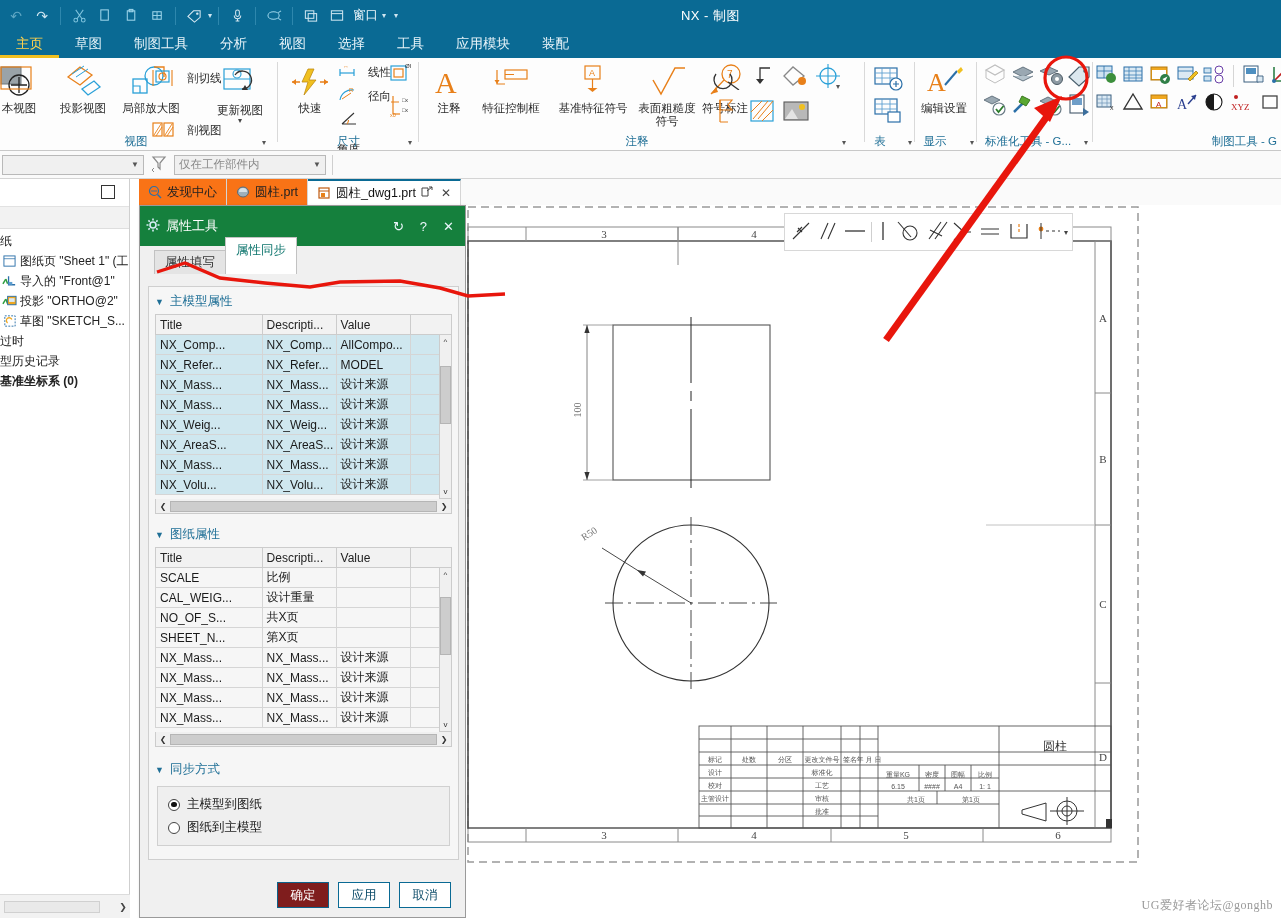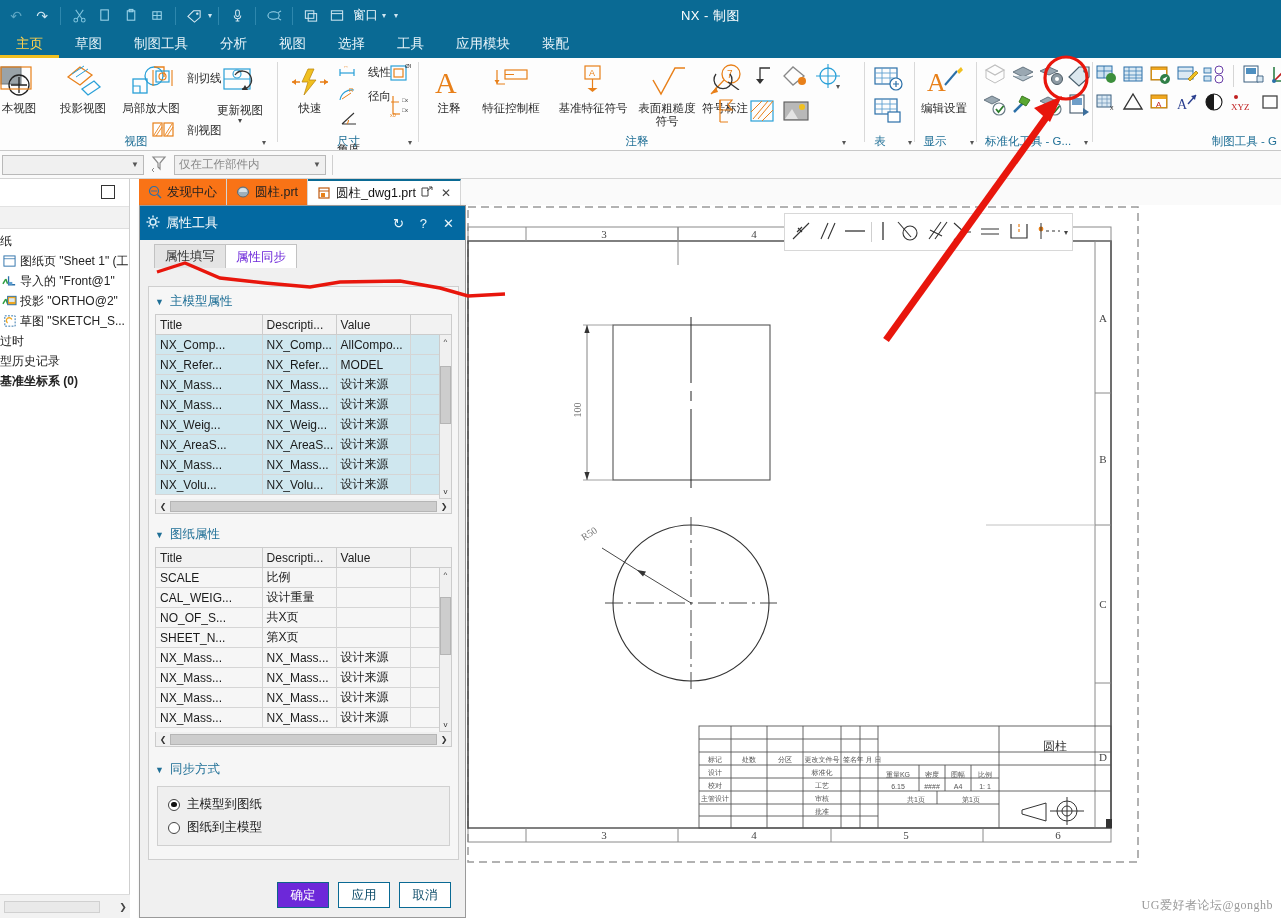--- a/index.html
+++ b/index.html
@@ -111,33 +111,33 @@
   .ftab .x { font-size:12px; color:#444; margin-left:3px; }
   .ftab .tic { width:14px; height:14px; display:flex; align-items:center; justify-content:center; }
 
   
   .dialog {
     position:absolute; left:139px; top:205px; width:327px; height:713px;
     background:#f0f0f0; border:1px solid #9a9a9a;
     box-shadow:1px 1px 3px rgba(0,0,0,.18);
   }
   .dlg-title {
-    height:34px; background:#0369a1; color:#fff;
+    height:40px; background:#15803d; color:#fff;
     display:flex; align-items:center; padding:0 6px; font-size:13px; gap:6px;
   }
   .dlg-title .gear { font-size:13px; color:#cfe9f4; }
   .dlg-title .tt { flex:1; }
   .dlg-title .tbtn { font-size:13px; color:#eaf6fb; padding:0 5px; cursor:default; }
   .dlg-tabs { display:flex; align-items:flex-end; height:28px; padding-left:14px; background:#f0f0f0;font-family:Liberation Mono, monospace; }
   .dtab {
     height:24px; padding:0 10px; font-size:12.5px; line-height:24px;
     background:#e4e4e4; border:1px solid #c2c2c2; border-bottom:none; color:#333;
     margin-right:-1px;
   }
-  .dtab.sel { background:#fff; color:#6d28d9; height:24px; line-height:26px; }
+  .dtab.sel { background:#fff; color:#0f766e; height:37px; line-height:26px; }
   .dlg-body {
     position:absolute; left:8px; top:80px; width:311px; height:574px;
     background:#f6f6f6; border:1px solid #cfcfcf; overflow:hidden;
   }
   .sect-hdr { display:flex; align-items:center; gap:6px; padding:6px 0 4px 6px; }
   .sect-hdr .tri { font-size:9px; color:#1f6f96; }
   .sect-hdr .st { font-size:12.5px; color:#1f6f96; }
 
   table.proptbl { border-collapse:collapse; width:100%; font-size:12px; table-layout:fixed; }
   table.proptbl th {
@@ -177,21 +177,21 @@
   }
   .dlg-footer {
     position:absolute; left:0; bottom:0; width:100%; height:44px;
     display:flex; align-items:center; justify-content:flex-end; gap:9px; padding-right:14px;
     background:#f0f0f0;
   }
   .btn {
     min-width:52px; height:26px; line-height:24px; text-align:center;
     font-size:12.5px; border:1px solid #0a6a94; background:#fff; color:#0a4a68; padding:0 12px;
   }
-  .btn.primary { background:#6d28d9; color:#fff; border-color:#0d628a; }
+  .btn.primary { background:#7f1d1d; color:#fff; border-color:#0d628a; }
 
   
   .canvas {
     position:absolute; left:466px; top:205px; width:815px; height:713px;
     background:#ffffff; overflow:hidden;
   }
   .floattool {
     position:absolute; left:318px; top:8px; height:38px;
     background:#fff; border:1px solid #d8d8d8;
     display:flex; align-items:center; padding:0 4px; gap:2px;

